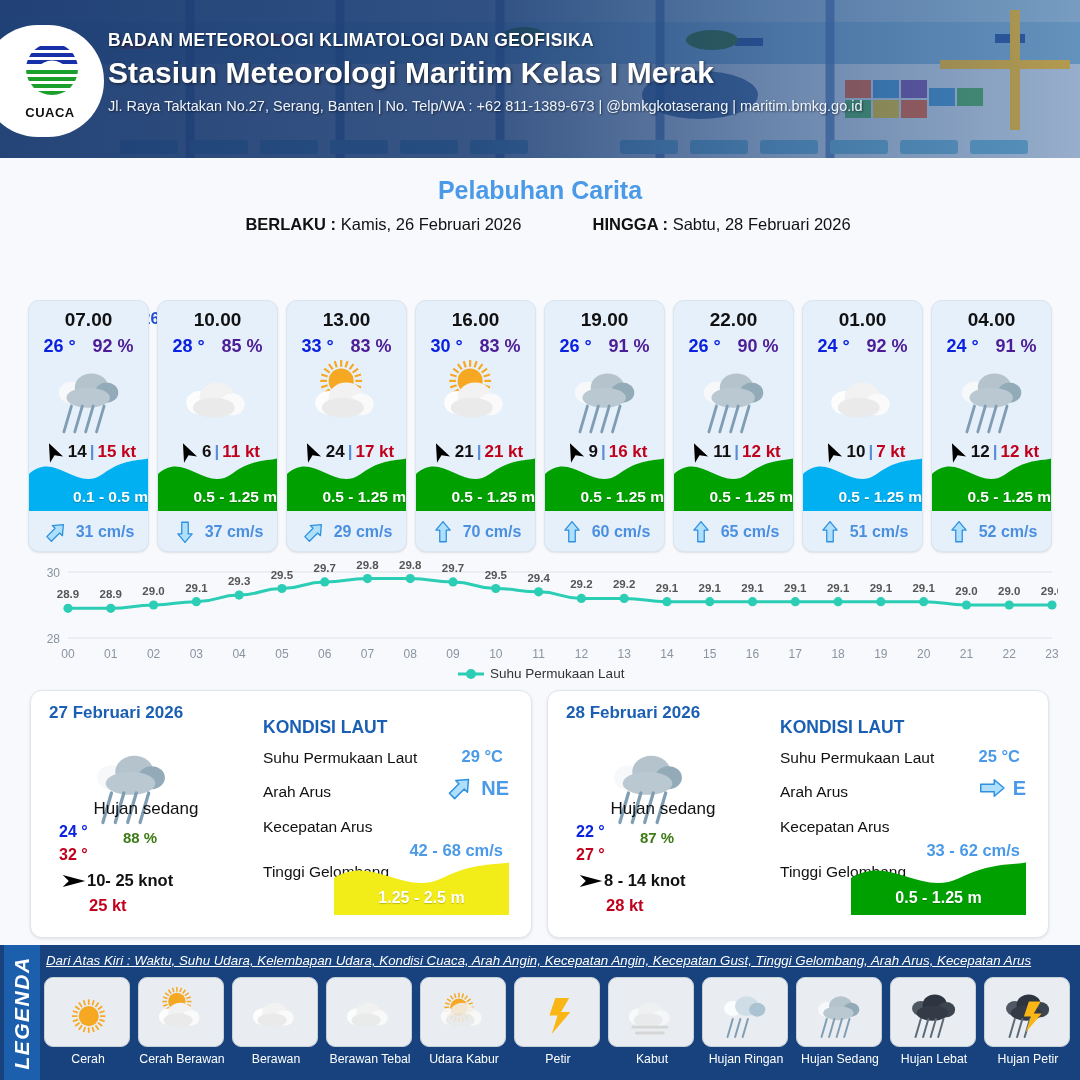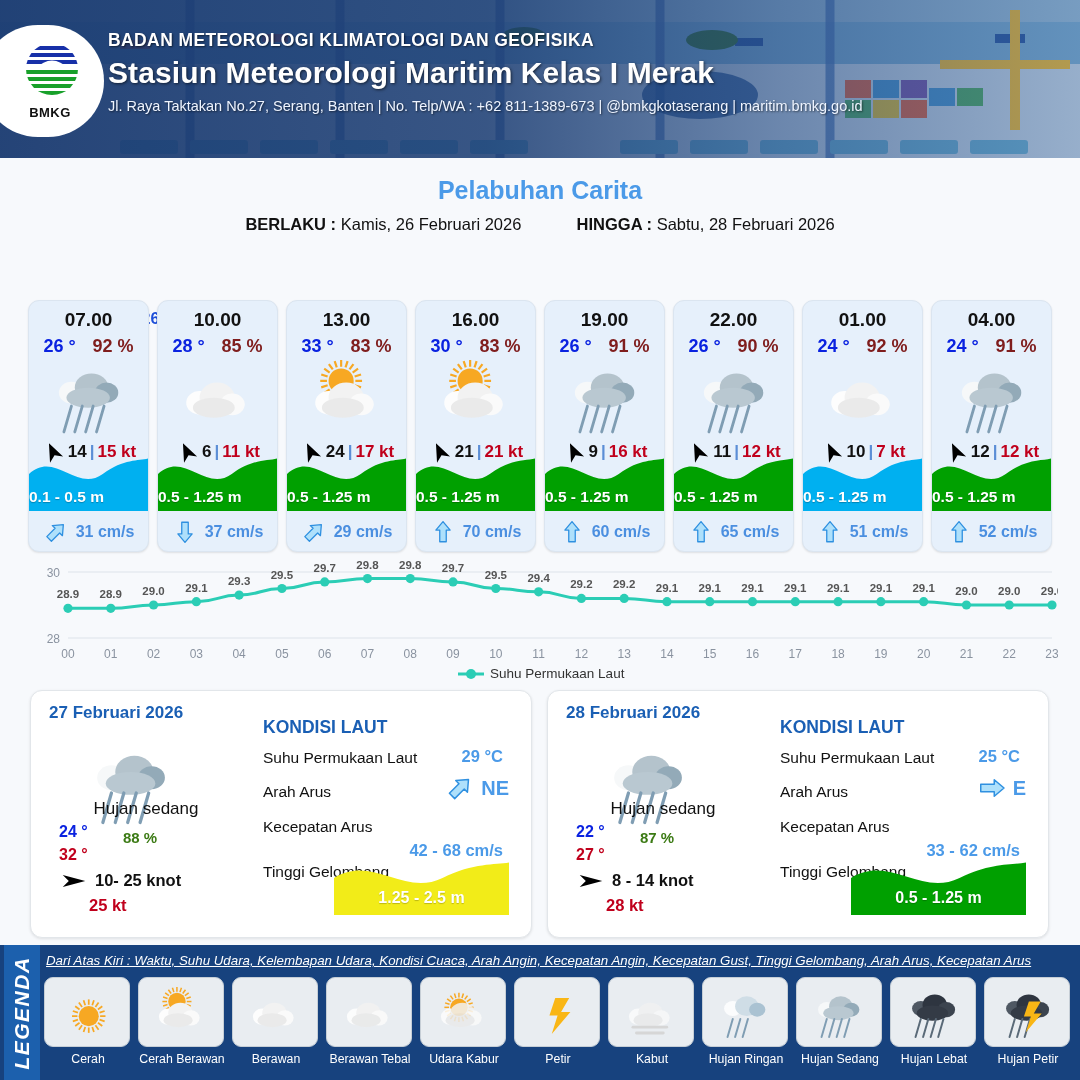--- a/index.html
+++ b/index.html
@@ -27,44 +27,44 @@
   .hdr-line2 { color:#fff; font-size:30px; font-weight:bold; letter-spacing:.1px; margin-top:5px;
                text-shadow:1px 1px 3px rgba(0,0,0,.6); }
   .hdr-line3 { color:#eef4ff; font-size:14.5px; margin-top:8px; text-shadow:1px 1px 2px rgba(0,0,0,.55); }
 
   
   .title-wrap { text-align:center; padding-top:14px; }
   .title-main { font-size:37px; font-weight:bold; color:#1a6fd4; letter-spacing:.5px;
                 font-family:"Liberation Sans", sans-serif; text-shadow:1px 1px 0 #cfe0f5; }
   .title-sub  { font-size:25px; font-weight:bold; color:#4b9ae8; margin-top:4px; }
   .valid-row { margin-top:10px; font-size:16.5px; color:#111; }
-  .valid-row .k { font-weight:bold; }
+  .valid-row .k { font-weight:bold;margin-left:16px; }
   .valid-row .gap { display:inline-block; width:46px; }
 
   .daylabel { position:absolute; left:33px; font-size:16px; font-weight:bold; color:#1d4ed8;margin-top:32px; }
 
   
   .cards { position:absolute; left:28px; top:300px; width:1024px; display:flex; gap:8px; }
   .card {
     width:132px; height:252px; background:#e6f0fb; border:1px solid #dbe5f0;
     border-radius:11px; position:relative; overflow:hidden;
     box-shadow:0 1px 2px rgba(0,0,0,.10);
   }
   .c-time { text-align:center; font-size:19px; font-weight:bold; color:#111; margin-top:8px; }
   .c-row2 { display:flex; justify-content:space-around; align-items:baseline; margin-top:5px; padding:0 6px; }
   .c-temp { font-size:18px; font-weight:bold; color:#0a22e0; }
-  .c-hum  { font-size:18px; font-weight:bold; color:#7f1d1d; }
+  .c-hum  { font-size:18px; font-weight:bold; color:#4c1d95; }
   .c-icon { height:74px; display:flex; align-items:center; justify-content:center; margin-top:2px; }
   .c-wind { display:flex; align-items:center; justify-content:center; gap:3px; margin-top:6px; height:26px; }
   .c-wdir { font-size:17px; font-weight:bold; color:#111; }
   .c-bar  { color:#5b8ed6; font-size:17px; font-weight:bold; }
   .c-wspd { font-size:17px; font-weight:bold; color:#c0001c; }
   .wave-zone { position:absolute; left:0; right:0; bottom:40px; height:64px; }
   .wave-svg { position:absolute; left:0; bottom:0; width:100%; height:64px; }
-  .wave-lbl { position:absolute; left:0; right:0; bottom:5px; text-align:left;
+  .wave-lbl { position:absolute; left:0; right:0; bottom:5px; text-align:right;
               color:#fff; font-size:15.5px; font-weight:bold; text-shadow:0 1px 1px rgba(0,0,0,.25); }
   .cur-row { position:absolute; left:0; right:0; bottom:6px; display:flex; align-items:center;
              justify-content:center; gap:7px; }
   .cur-txt { font-size:16px; font-weight:bold; color:#4b8fe0; }
 
   
   .chart-box { position:absolute; left:22px; top:560px; width:1036px; height:120px; }
   .legend-line { position:absolute; left:0; right:0; top:664px; text-align:center; }
   .legend-line .lg-txt { font-size:13.5px; color:#333; vertical-align:middle; }
 
@@ -72,21 +72,21 @@
   .daypanels { position:absolute; left:30px; top:690px; width:1020px; display:flex; gap:15px; }
   .dpanel { width:502px; height:248px; background:#fff; border:1px solid #e2e6ea;
             border-radius:12px; position:relative; box-shadow:0 1px 3px rgba(0,0,0,.10); }
   .dp-date { position:absolute; left:18px; top:12px; font-size:17px; font-weight:bold; color:#1a5fb4; }
   .dp-icon { position:absolute; left:48px; top:38px; }
   .dp-cond { position:absolute; left:15px; top:108px; width:200px; text-align:center;
              font-size:17px; color:#111; }
   .dp-tmin { position:absolute; left:28px; top:132px; font-size:16px; font-weight:bold; color:#0a22e0; }
   .dp-tmax { position:absolute; left:28px; top:155px; font-size:16px; font-weight:bold; color:#c0001c; }
   .dp-hum  { position:absolute; left:92px; top:138px; font-size:15px; font-weight:bold; color:#3b7a14; }
-  .dp-wind { position:absolute; left:30px; top:180px; display:flex; align-items:center; gap:8px; }
+  .dp-wind { position:absolute; left:30px; top:180px; display:flex; align-items:center; }
   .dp-wtxt { font-size:16.5px; font-weight:bold; color:#111; }
   .dp-gust { position:absolute; left:58px; top:205px; font-size:16.5px; font-weight:bold; color:#c0001c; }
   .dp-sea-title { position:absolute; left:232px; top:26px; font-size:17.5px; font-weight:bold; color:#1a5fb4; }
   .dp-lbl { position:absolute; left:232px; font-size:15.5px; color:#111; }
   .dp-val { position:absolute; font-size:16.5px; font-weight:bold; color:#4b9ae8; }
   .dp-wavebox { position:absolute; right:22px; bottom:22px; width:175px; height:62px; }
   .dp-wavelbl { position:absolute; left:0; right:0; bottom:8px; text-align:center; color:#fff;
                 font-size:16px; font-weight:bold; text-shadow:0 1px 1px rgba(0,0,0,.22); }
 
   
@@ -184,21 +184,21 @@
             <path d="M14 27 q17 -17 34 0 z" fill="#fff"></path>
             <rect x="0" y="27" width="62" height="27" fill="#fff"></rect>
             <g fill="#18a02a">
               <rect x="2" y="28" width="58" height="4"></rect>
                 <rect x="2" y="35" width="58" height="4"></rect>
               <rect x="2" y="42" width="58" height="4"></rect>
                 <rect x="6" y="49" width="50" height="4"></rect>
             </g>
           </g>
         </svg>
-        <div class="logo-txt">BMKG</div>
+        <div class="logo-txt">CUACA</div>
       </div>
     </div>
 
     <div class="hdr-text">
       <div class="hdr-line1">BADAN METEOROLOGI KLIMATOLOGI DAN GEOFISIKA</div>
       <div class="hdr-line2">Stasiun Meteorologi Maritim Kelas I Merak</div>
       <div class="hdr-line3">Jl. Raya Taktakan No.27, Serang, Banten | No. Telp/WA : +62 811-1389-673 | @bmkgkotaserang | maritim.bmkg.go.id</div>
     </div>
   </div>
 

